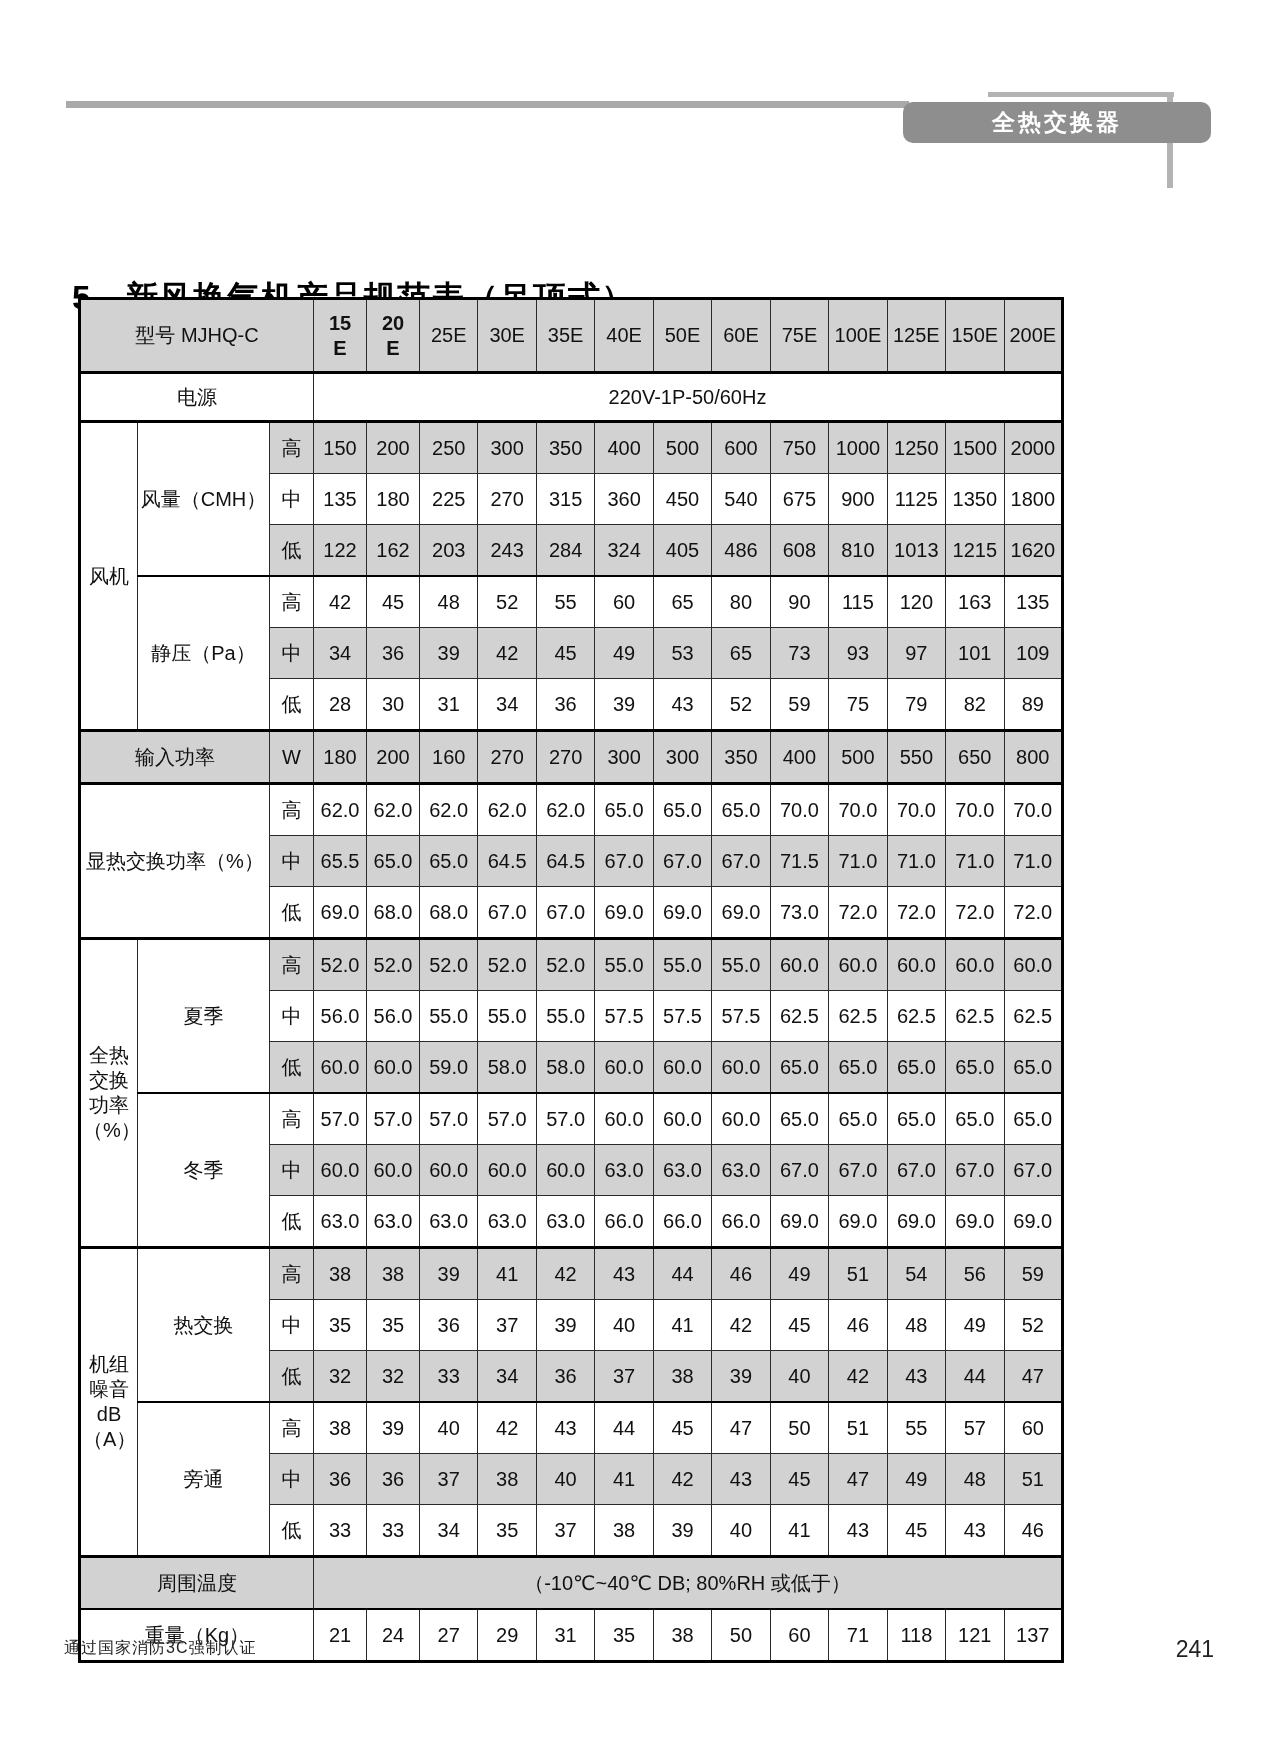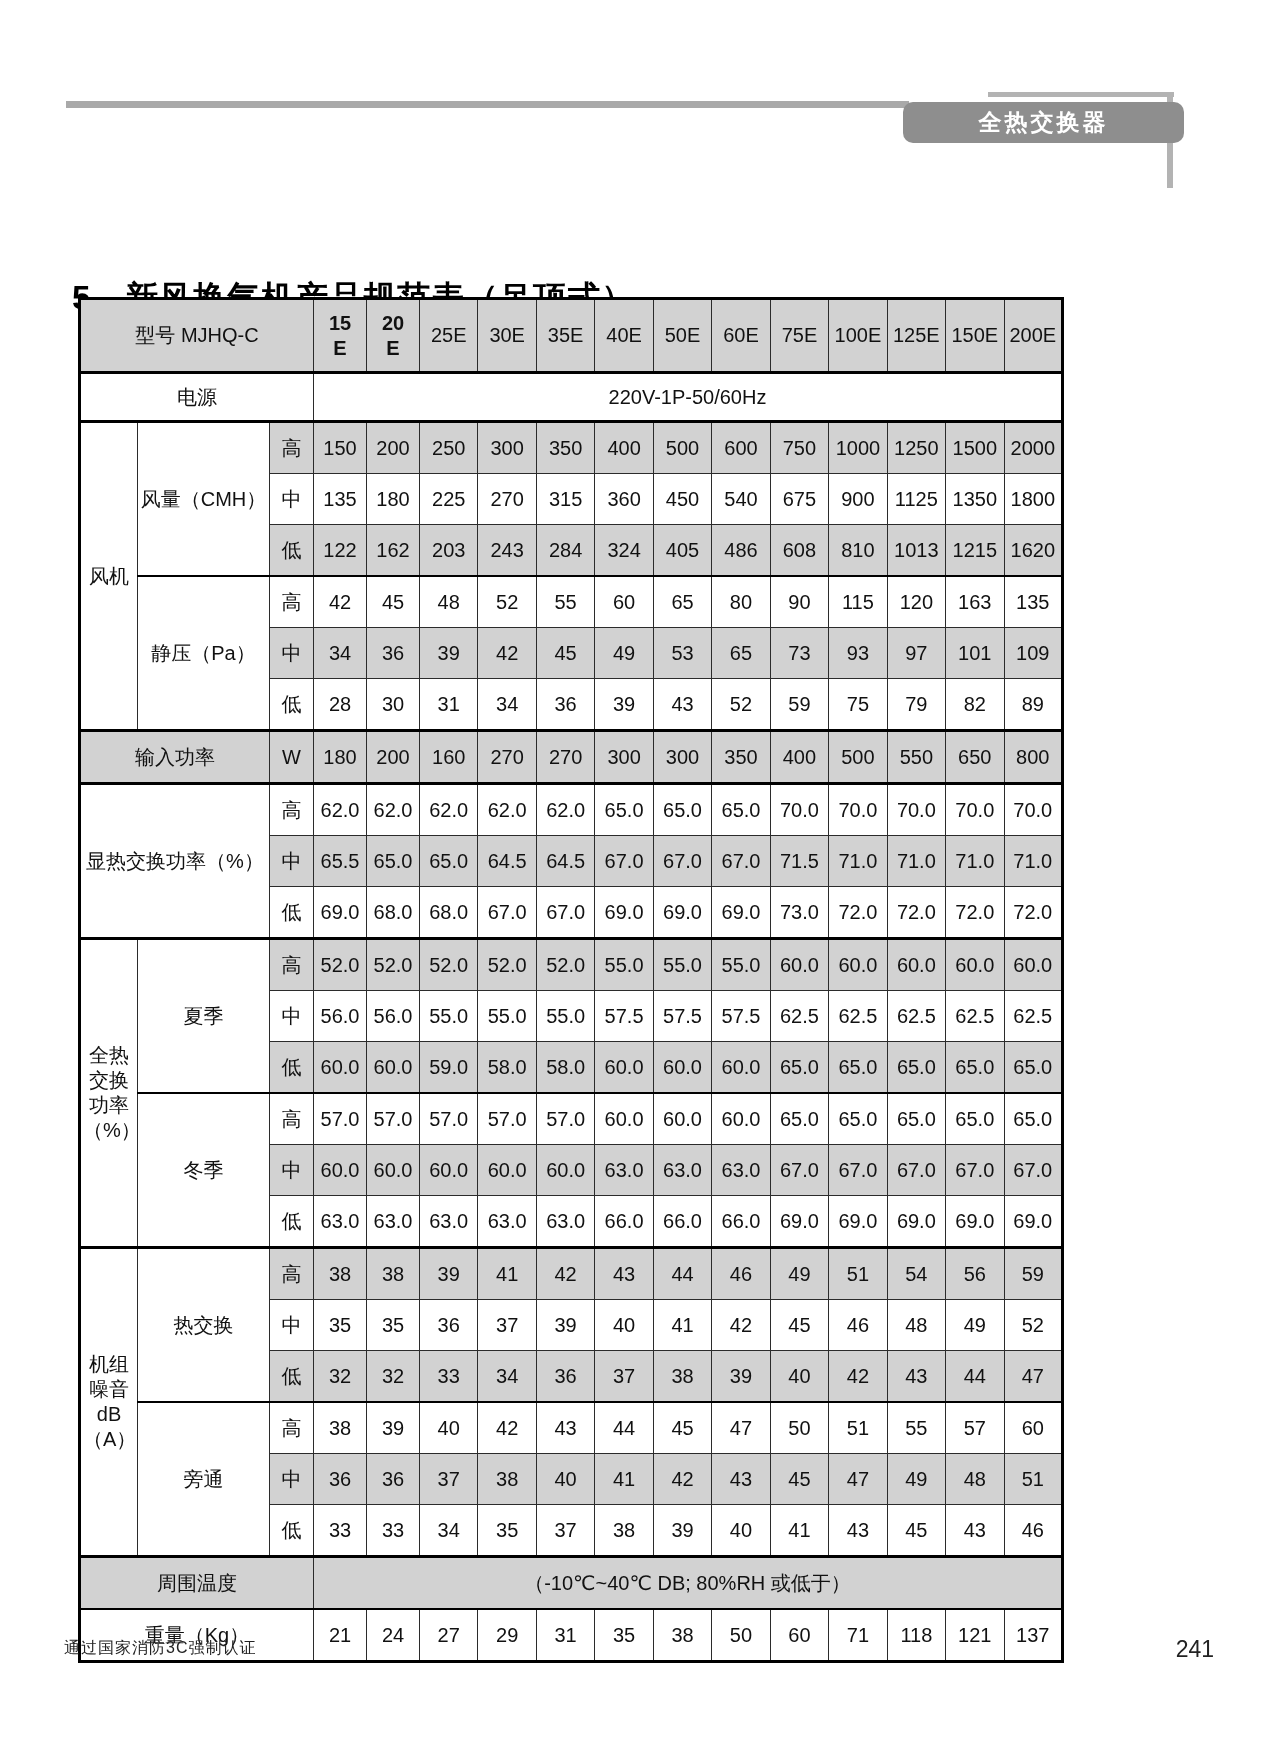--- a/index.html
+++ b/index.html
@@ -3,21 +3,21 @@
 <meta charset="utf-8">
 <style>
   html,body{margin:0;padding:0;}
   body{font-family:"Liberation Sans","DejaVu Sans",sans-serif;background:#ffffff;}
   .page{position:relative;width:1276px;height:1754px;background:#ffffff;overflow:hidden;color:#111;}
 
   
   .topbar{position:absolute;left:66px;top:101px;width:843px;height:7px;background:#a9a9a9;}
   .corner-h{position:absolute;left:988px;top:92px;width:186px;height:5px;background:#b3b3b3;}
   .corner-v{position:absolute;left:1167px;top:92px;width:6px;height:96px;background:#b3b3b3;}
-  .badge{position:absolute;left:903px;top:102px;width:281px;height:41px;background:#8e8e8e;
+  .badge{position:absolute;left:903px;top:102px;width:308px;height:41px;background:#8e8e8e;
          border-radius:10px;display:flex;align-items:center;justify-content:center;
          color:#ffffff;font-size:23px;font-weight:bold;letter-spacing:3px;z-index:2;}
 
   .title{position:absolute;left:72px;top:240px;font-size:33px;font-weight:bold;letter-spacing:1px;color:#000;margin-top:36px;}
 
   
   table.spec{position:absolute;left:78px;top:297px;width:986px;border-collapse:collapse;
              table-layout:fixed;border:3px solid #000;font-size:20px;color:#111;}
   table.spec td{border:1px solid #2b2b2b;text-align:center;vertical-align:middle;
                 padding:1px 2px;height:48px;line-height:1.25;overflow:hidden;background:#ffffff;}

